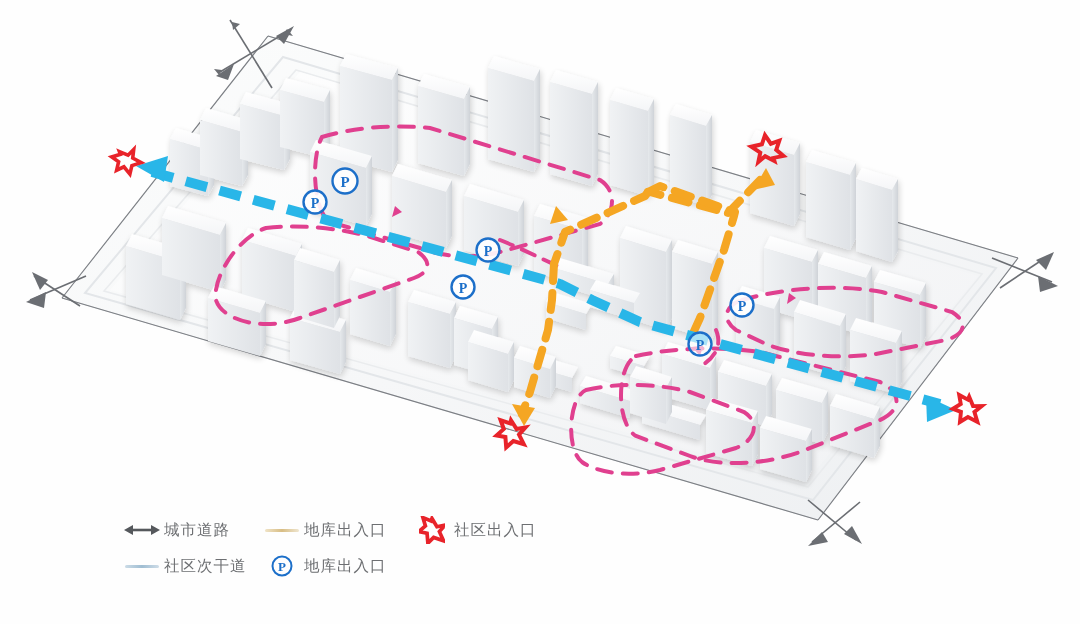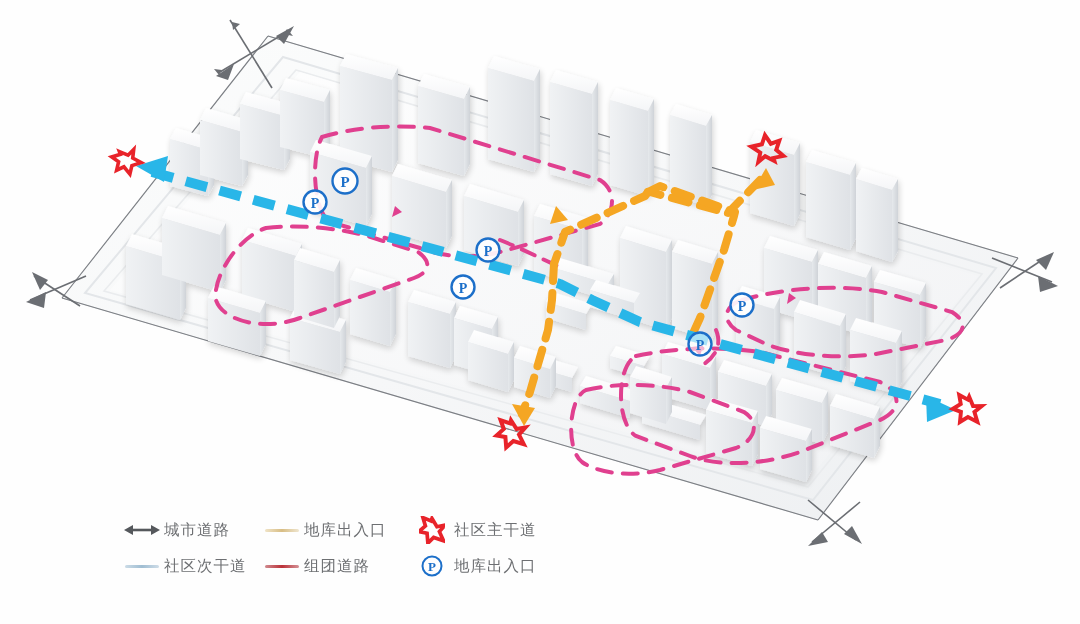--- a/index.html
+++ b/index.html
@@ -439,39 +439,33 @@
       </span>
       <span class="lg-txt">地库出入口</span>
     </div>
 
     <div class="lg-cell lg-c3">
       <span class="lg-sym">
         <svg width="26" height="28" viewBox="-14 -17 28 34">
           <path d="M0,-14 L6,-4 L16,-6 L9,2 L14,13 L2,9 L-5,16 L-6,4 L-16,2 L-8,-5 L-11,-15 L-1,-11 Z" fill="none" stroke="#e8232a" stroke-width="4.5" stroke-linejoin="miter"></path>
         </svg>
       </span>
-      <span class="lg-txt">社区主干道</span>
+      <span class="lg-txt">社区出入口</span>
     </div>
   </div>
 
   <div class="lg-row">
 
     <div class="lg-cell lg-c1">
       <span class="lg-sym">
         <span class="lg-line" style="background:linear-gradient(90deg,#ccdce7,#9fbdd2,#cfdde8);"></span>
       </span>
       <span class="lg-txt">社区次干道</span>
     </div>
 
-    <div class="lg-cell lg-c2">
-      <span class="lg-sym">
-        <span class="lg-line" style="background:linear-gradient(90deg,#d08b90,#bb3138,#d49398);"></span>
-      </span>
-      <span class="lg-txt">组团道路</span>
-    </div>
 
     <div class="lg-cell lg-c3">
       <span class="lg-sym">
         <svg width="24" height="24" viewBox="0 0 24 24">
           <circle cx="12" cy="12" r="9.5" fill="none" stroke="#1c6fc9" stroke-width="2"></circle>
           <text x="12" y="17" text-anchor="middle" font-size="13" font-weight="bold" font-family="Liberation Serif, DejaVu Serif, serif" fill="#1c6fc9">P</text>
         </svg>
       </span>
       <span class="lg-txt">地库出入口</span>
     </div>

